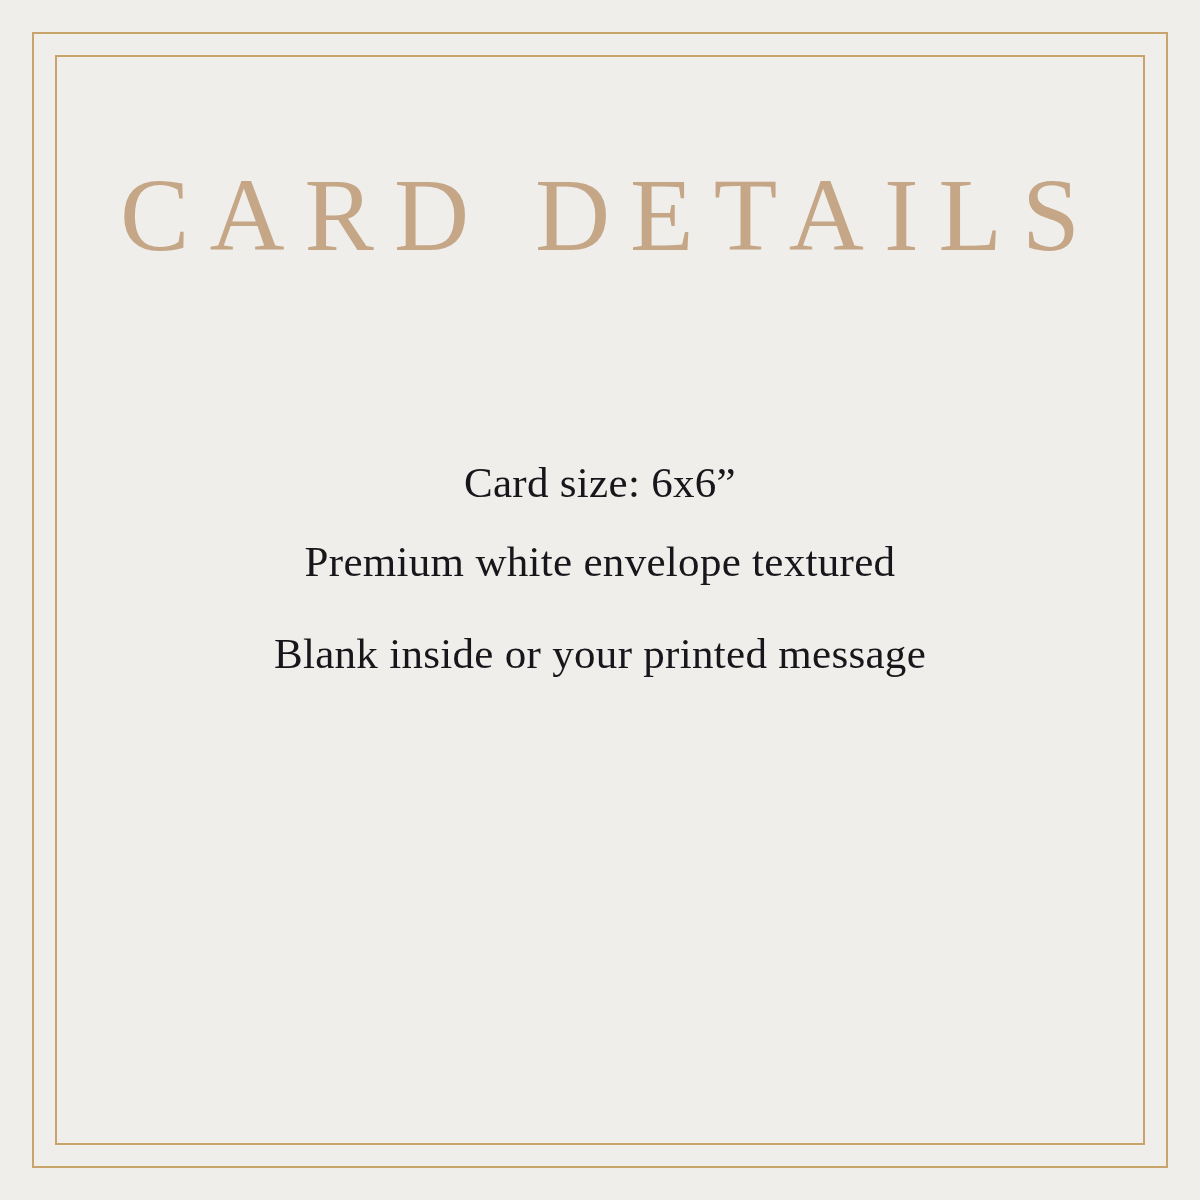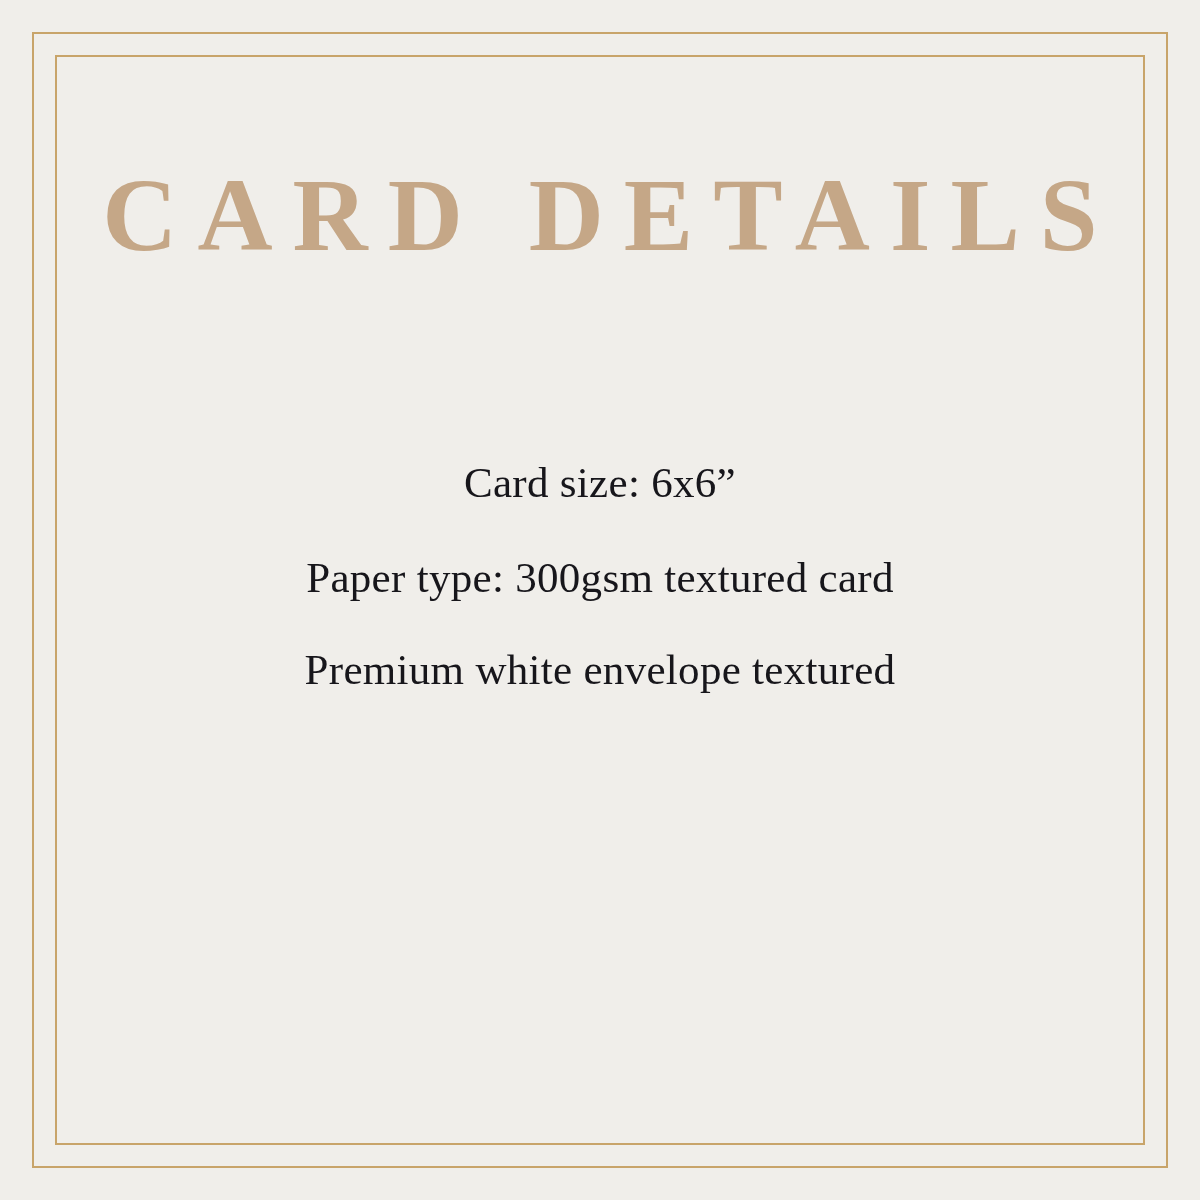--- a/index.html
+++ b/index.html
@@ -59,60 +59,60 @@
     left: 0;
     right: 0;
     top: 108px;
     text-align: center;
     font-family: "Liberation Serif", serif;
     font-size: 104px;
     line-height: 1;
     letter-spacing: 20px;
     text-indent: 20px;
     color: #c5a787;
-    font-weight: 700;
+    font-weight: 400;
     white-space: nowrap;
   }
 
   .details {
     position: absolute;
     left: 0;
     right: 0;
     top: 404px;
     text-align: center;
   }
 
   .detail-line {
     font-family: "Liberation Serif", serif;
     color: #17161b;
     font-size: 43px;
     line-height: 1.1;
     letter-spacing: 0.3px;
   }
 
   .detail-line.first {
-    margin-bottom: 48px;
+    margin-bottom: 32px;
   }
 
   .detail-line.spaced {
     margin-bottom: 44px;
   }
 </style>
 </head>
 <body>
 
 <div class="card">
 
   <div class="frame-outer"></div>
   <div class="frame-inner"></div>
 
   <div class="content">
 
     <div class="title">CARD DETAILS</div>
 
     <div class="details">
       <div class="detail-line first">Card size: 6x6”</div>
-      <div class="detail-line spaced">Paper type: 300gsm textured card</div>
       <div class="detail-line spaced">Premium white envelope textured</div>
+      <div class="detail-line">Blank inside or your printed message</div>
     </div>
 
   </div>
 </div>
 
 </body></html>

